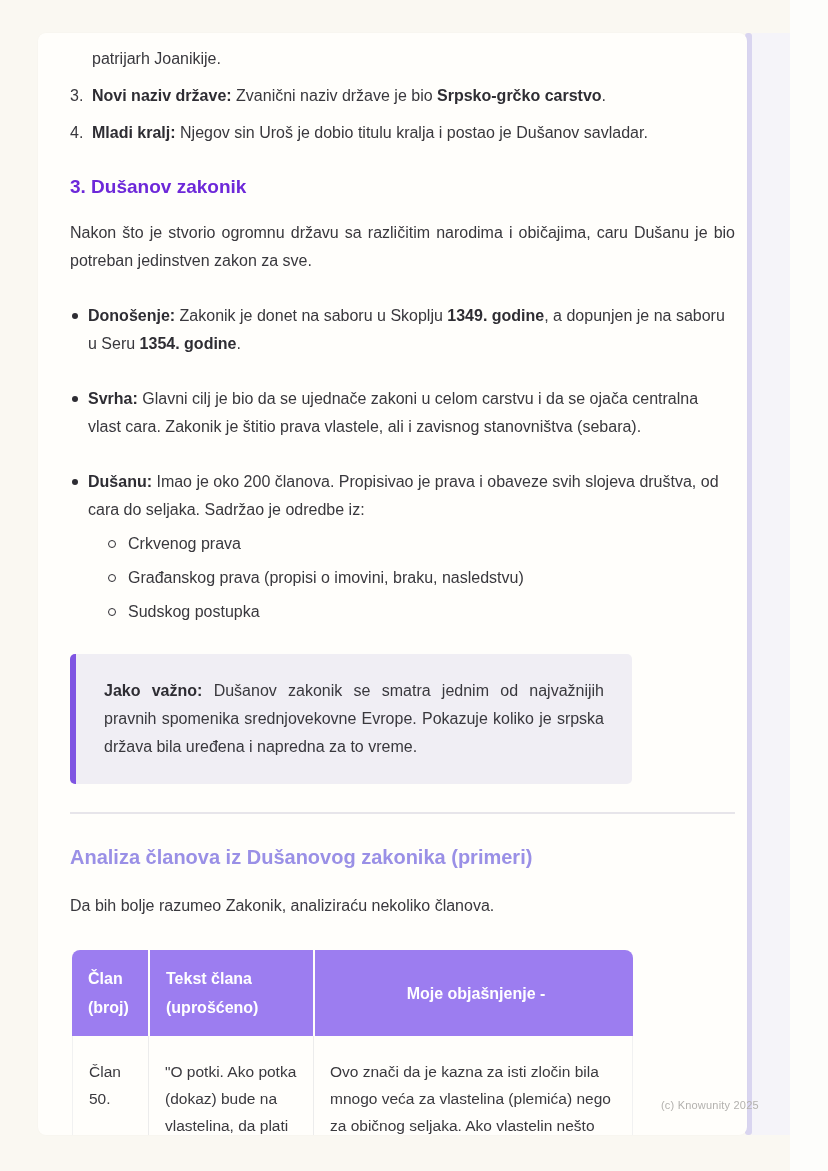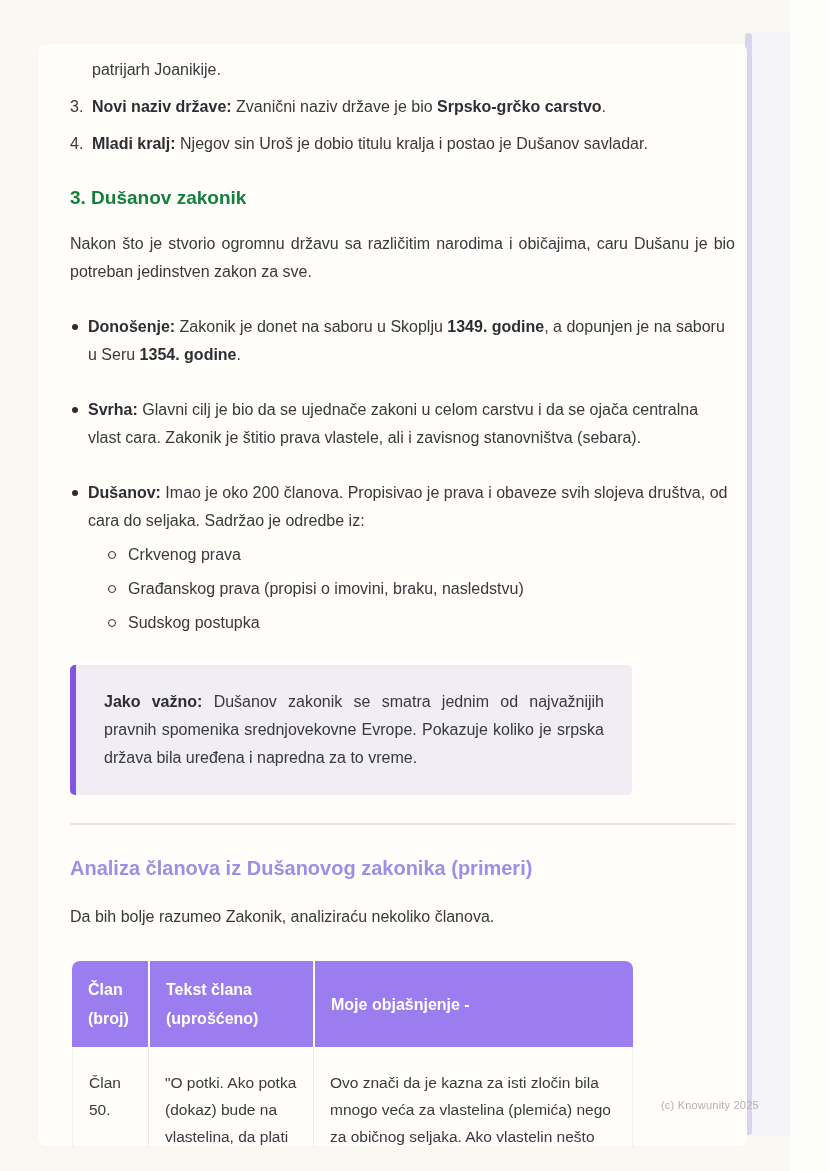--- a/index.html
+++ b/index.html
@@ -6,32 +6,32 @@
   body{
     width:828px;height:1171px;position:relative;overflow:hidden;
     background:#faf8f2;
     font-family:"Liberation Sans","DejaVu Sans",sans-serif;
     color:#39383d;
   }
   .right-white-strip{position:absolute;left:790px;top:0;width:38px;height:1171px;background:#fdfdfb;}
   .side-strip{position:absolute;left:752px;top:33px;width:38px;height:1102px;background:#f5f4f9;}
   .scrollbar-line{position:absolute;left:745px;top:33px;width:7px;height:1102px;background:#d9d5f0;border-radius:3px;}
   .page-card{
-    position:absolute;left:38px;top:44px;width:709px;height:1102px;
+    position:absolute;left:38px;top:33px;width:709px;height:1102px;
     background:#fffefb;border-radius:8px;overflow:hidden;
     box-shadow:0 0 2px rgba(0,0,0,0.03);
   }
   .content{padding:12px 12px 0 32px;font-size:16px;line-height:28px;}
   .cont-line{margin-left:22px;}
   .num-item{display:flex;margin-top:9px;}
   .num{width:22px;flex:none;}
   .num-text{flex:1;}
   b,.bold{font-weight:bold;color:#2e2d33;}
   h3.sec-heading{
-    font-size:19px;font-weight:700;color:#15803d;
+    font-size:19px;font-weight:700;color:#6d28d9;
     margin:26px 0 0 0;line-height:28px;
   }
   p.intro{margin:18px 0 0 0;text-align:justify;}
   .bullets{margin-top:16px;}
   .bullet-item{display:flex;margin-top:27px;}
   .bullet-marker{width:18px;flex:none;position:relative;}
   .bullet-dot{position:absolute;left:2px;top:11px;width:6px;height:6px;border-radius:50%;background:#2e2d33;}
   .bullet-body{flex:1;}
   .sub-bullets{margin-top:2px;}
   .sub-item{display:flex;margin-top:6px;}
@@ -53,21 +53,21 @@
     width:561px;table-layout:fixed;
   }
   table.zakonik col.c1{width:76px;}
   table.zakonik col.c2{width:165px;}
   table.zakonik col.c3{width:320px;}
   table.zakonik thead th{
     background:#9c7df0;color:#ffffff;font-weight:600;font-size:16px;
     text-align:left;vertical-align:middle;padding:14px 12px 14px 16px;line-height:29px;
   }
   table.zakonik thead th:first-child{border-top-left-radius:8px;}
-  table.zakonik thead th:last-child{border-top-right-radius:8px;}
+  table.zakonik thead th:last-child{border-top-right-radius:8px;text-align:center;}
   table.zakonik thead th + th{border-left:2px solid #fffefb;}
   table.zakonik tbody td{
     background:transparent;font-size:15.5px;line-height:27px;color:#3a393e;
     vertical-align:top;padding:22px 12px 20px 16px;
     border-left:1px solid #ececec;
   }
   table.zakonik tbody td:first-child{border-left:1px solid #f1f1f1;}
   table.zakonik tbody td:last-child{border-right:1px solid #f1f1f1;}
   .watermark{
     position:absolute;left:661px;top:1099px;z-index:5;
@@ -113,21 +113,21 @@
         <span class="bullet-marker">
             <span class="bullet-dot"></span>
           </span>
         <span class="bullet-body"><b>Svrha:</b><span> Glavni cilj je bio da se ujednače zakoni u celom carstvu i da se ojača centralna vlast cara. Zakonik je štitio prava vlastele, ali i zavisnog stanovništva (sebara).</span></span>
       </div>
 
       <div class="bullet-item">
         <span class="bullet-marker">
             <span class="bullet-dot"></span>
           </span>
-        <span class="bullet-body"><b>Dušanov:</b><span> Imao je oko 200 članova. Propisivao je prava i obaveze svih slojeva društva, od cara do seljaka. Sadržao je odredbe iz:</span>
+        <span class="bullet-body"><b>Dušanu:</b><span> Imao je oko 200 članova. Propisivao je prava i obaveze svih slojeva društva, od cara do seljaka. Sadržao je odredbe iz:</span>
           <div class="sub-bullets">
             <div class="sub-item">
               <span class="sub-marker">
                   <span class="bullet-circle"></span>
                 </span>
               <span class="sub-body">Crkvenog prava</span>
             </div>
             <div class="sub-item">
               <span class="sub-marker">
                   <span class="bullet-circle"></span>

